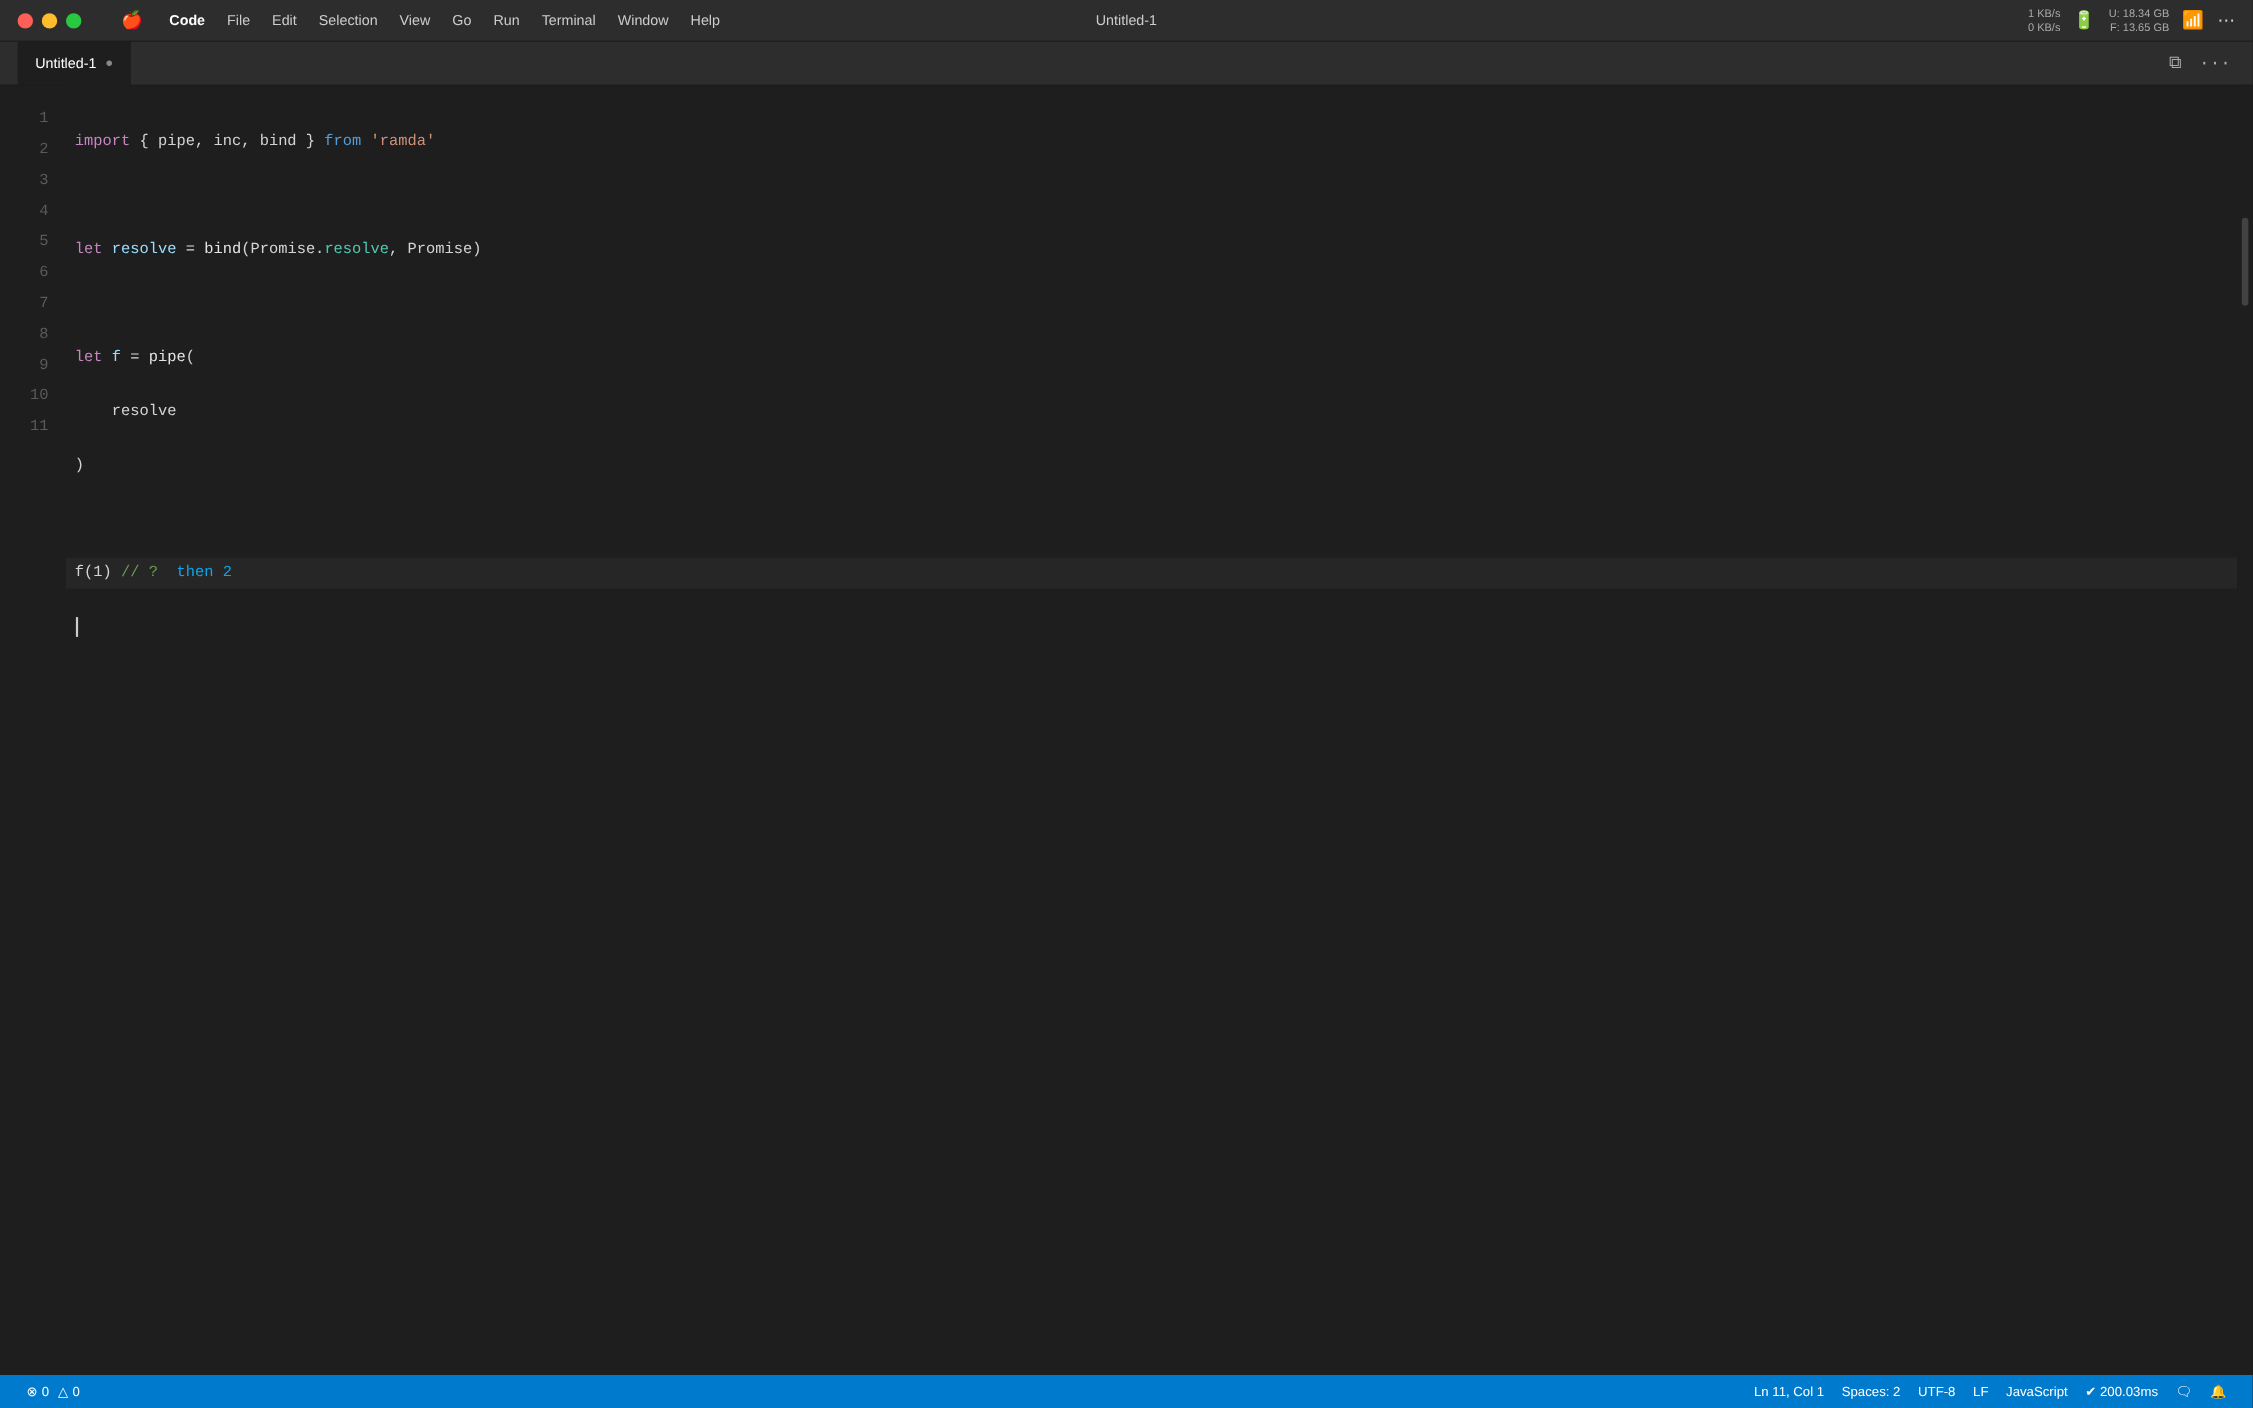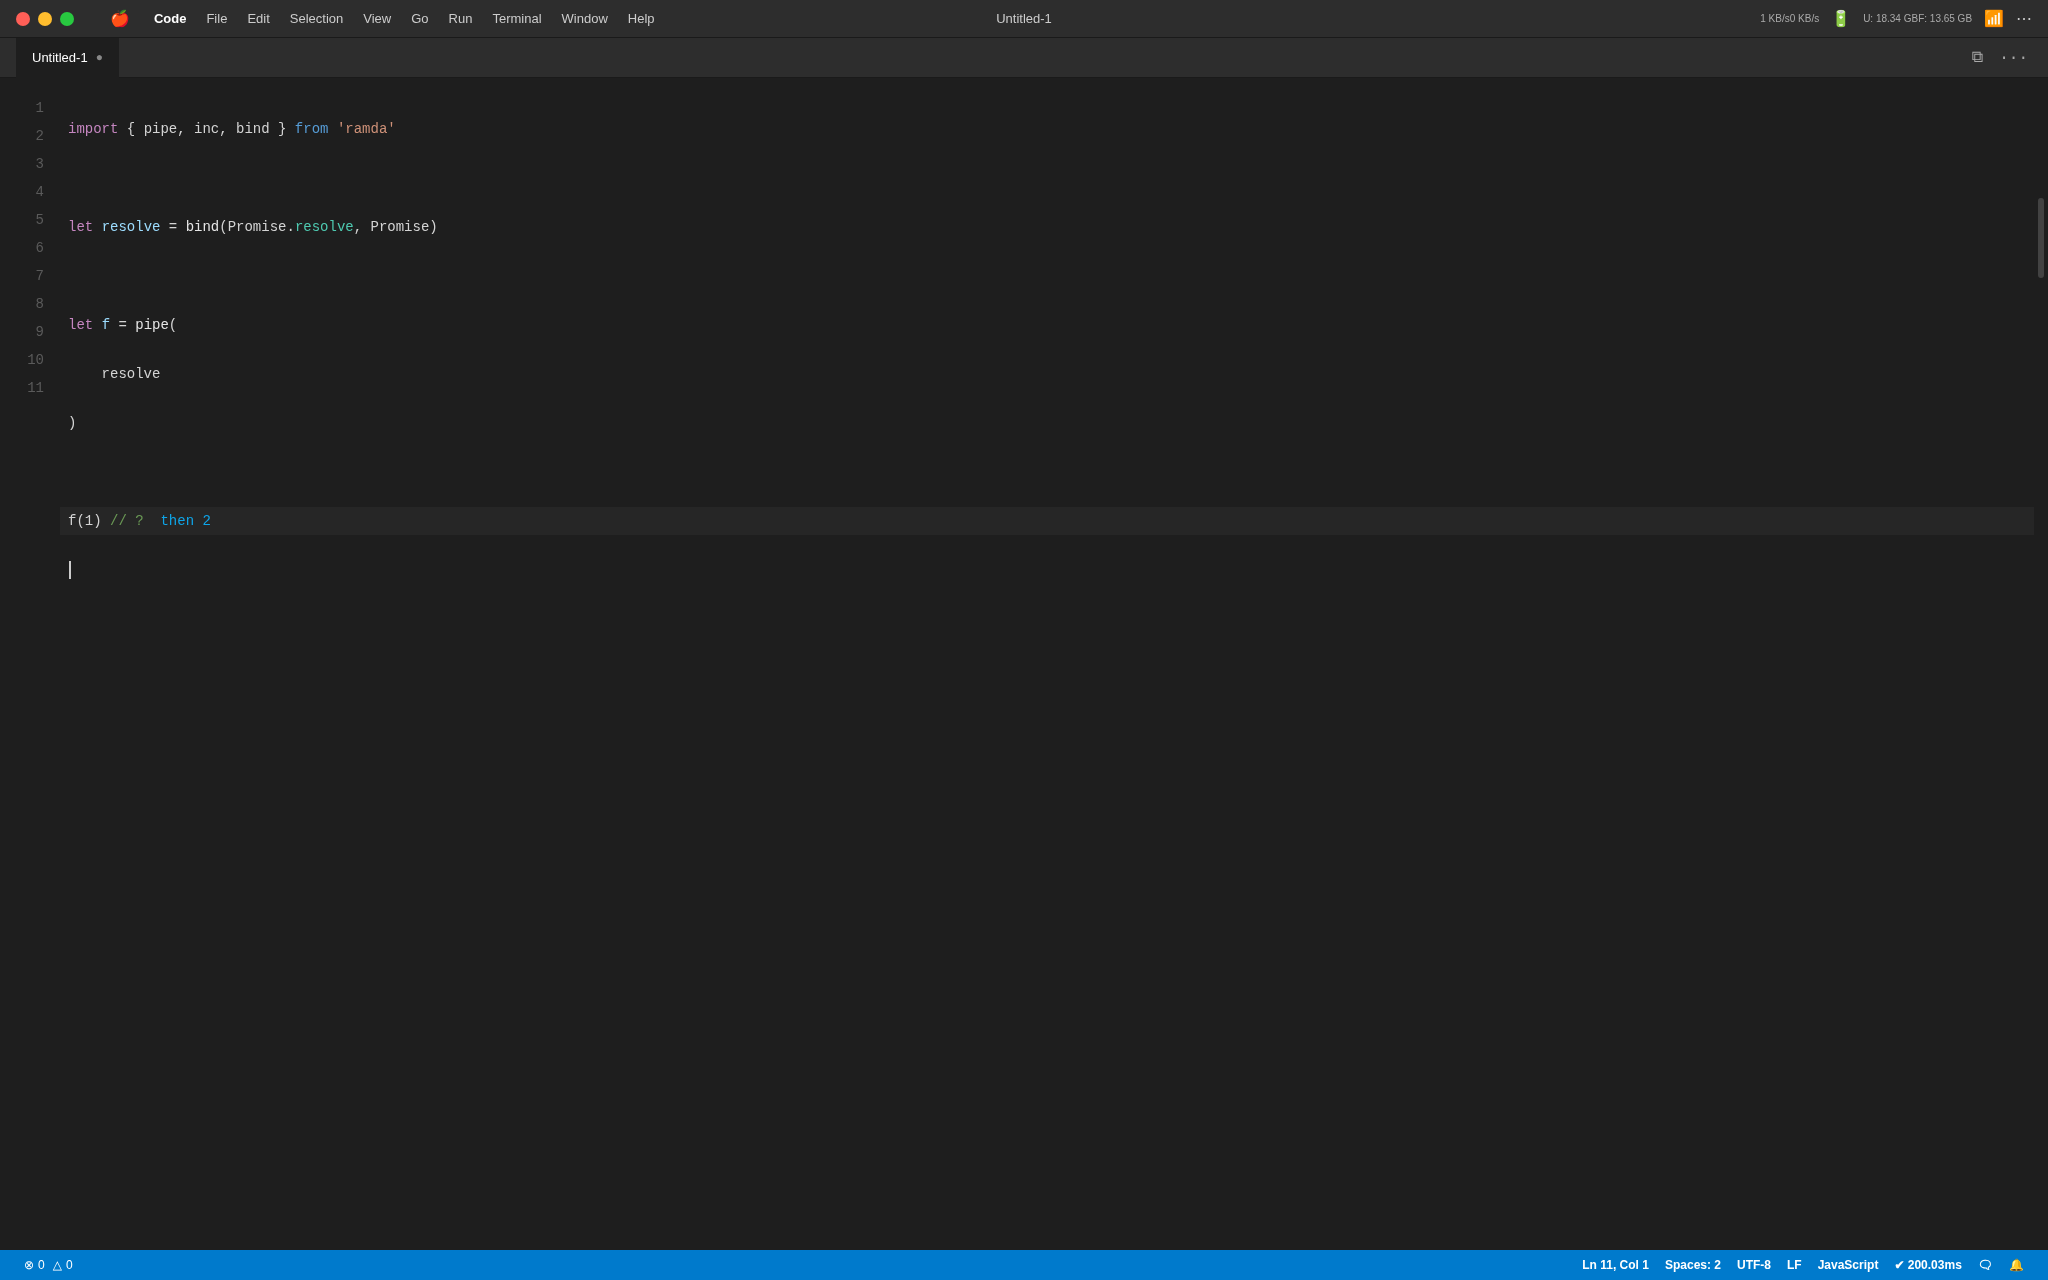--- a/index.html
+++ b/index.html
@@ -81,20 +81,21 @@
 
     #titlebar-right {
       display: flex;
       align-items: center;
       gap: 12px;
       font-family: -apple-system, BlinkMacSystemFont, 'Helvetica Neue', sans-serif;
     }
 
     .sys-stats {
       display: flex;
+      flex-direction: column;
       align-items: flex-end;
       color: #aaaaaa;
       font-size: 10px;
       line-height: 1.3;
     }
 
     .sys-icon {
       color: #cccccc;
       font-size: 16px;
     }
@@ -236,21 +237,20 @@
       gap: 0;
     }
 
     .status-item {
       display: flex;
       align-items: flex-end;
       gap: 4px;
       padding: 0 8px;
       height: 100%;
       cursor: pointer;
-      font-weight: bold;
     }
 
     .status-left {
       display: flex;
       align-items: center;
     }
 
     .status-right {
       margin-left: auto;
       display: flex;

